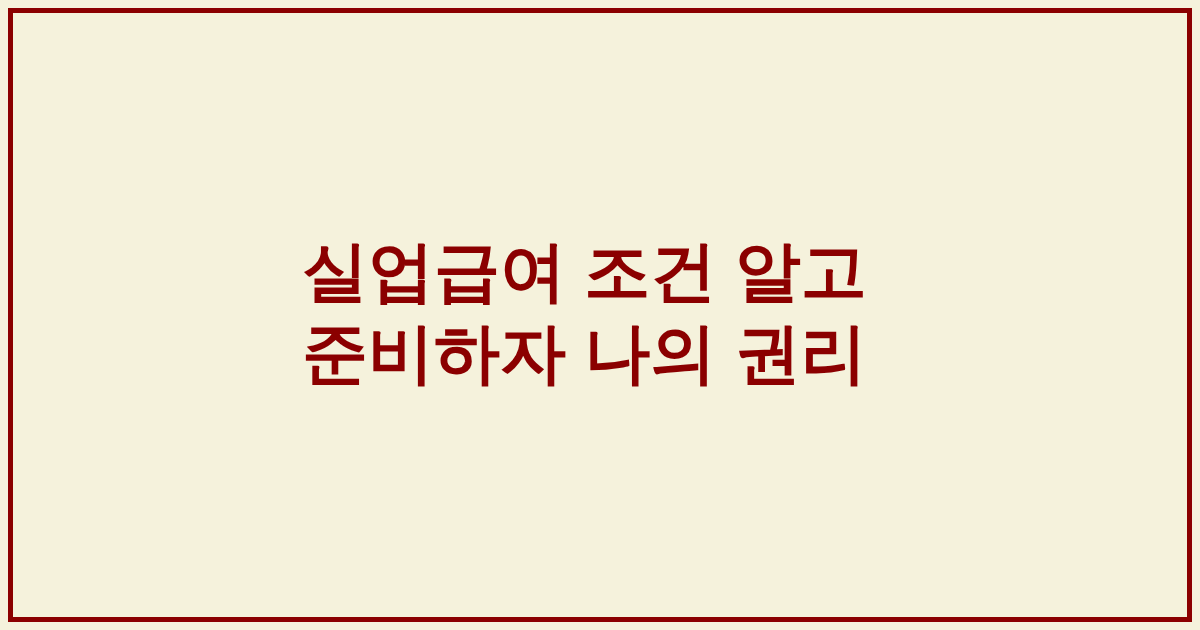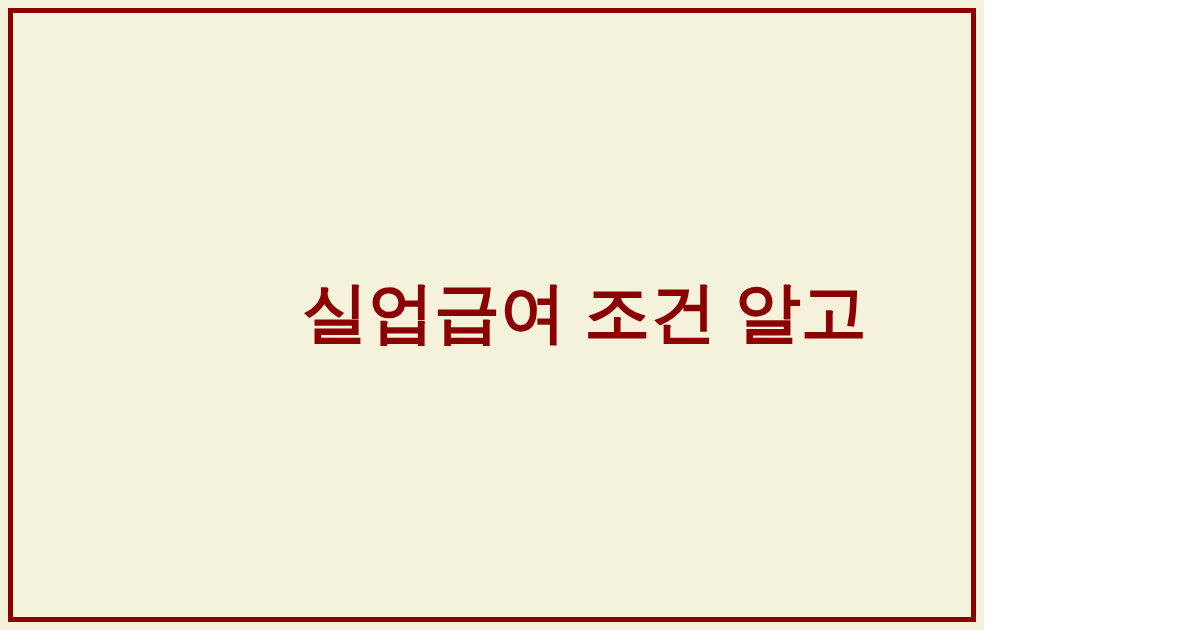--- a/index.html
+++ b/index.html
@@ -12,21 +12,21 @@
     width: 1200px;
     height: 630px;
     overflow: hidden;
     font-family: "Liberation Sans", "DejaVu Sans", sans-serif;
   }
 
   
   .thumbnail-card {
     position: relative;
     box-sizing: border-box;
-    width: 984px;
+    width: 1200px;
     height: 630px;
     background: #f5f2dc;
     padding: 8px;
   }
 
   .thumbnail-frame {
     box-sizing: border-box;
     width: 100%;
     height: 100%;
     border: 5px solid #8b0000;
@@ -58,17 +58,18 @@
 <body>
 
 <div class="thumbnail-card">
 
   <div class="thumbnail-frame">
 
     <div class="headline-block">
 
       <span class="headline-line">실업급여 조건 알고</span>
 
+      <span class="headline-line">준비하자 나의 권리</span>
 
 
     </div>
   </div>
 </div>
 
 </body></html>

